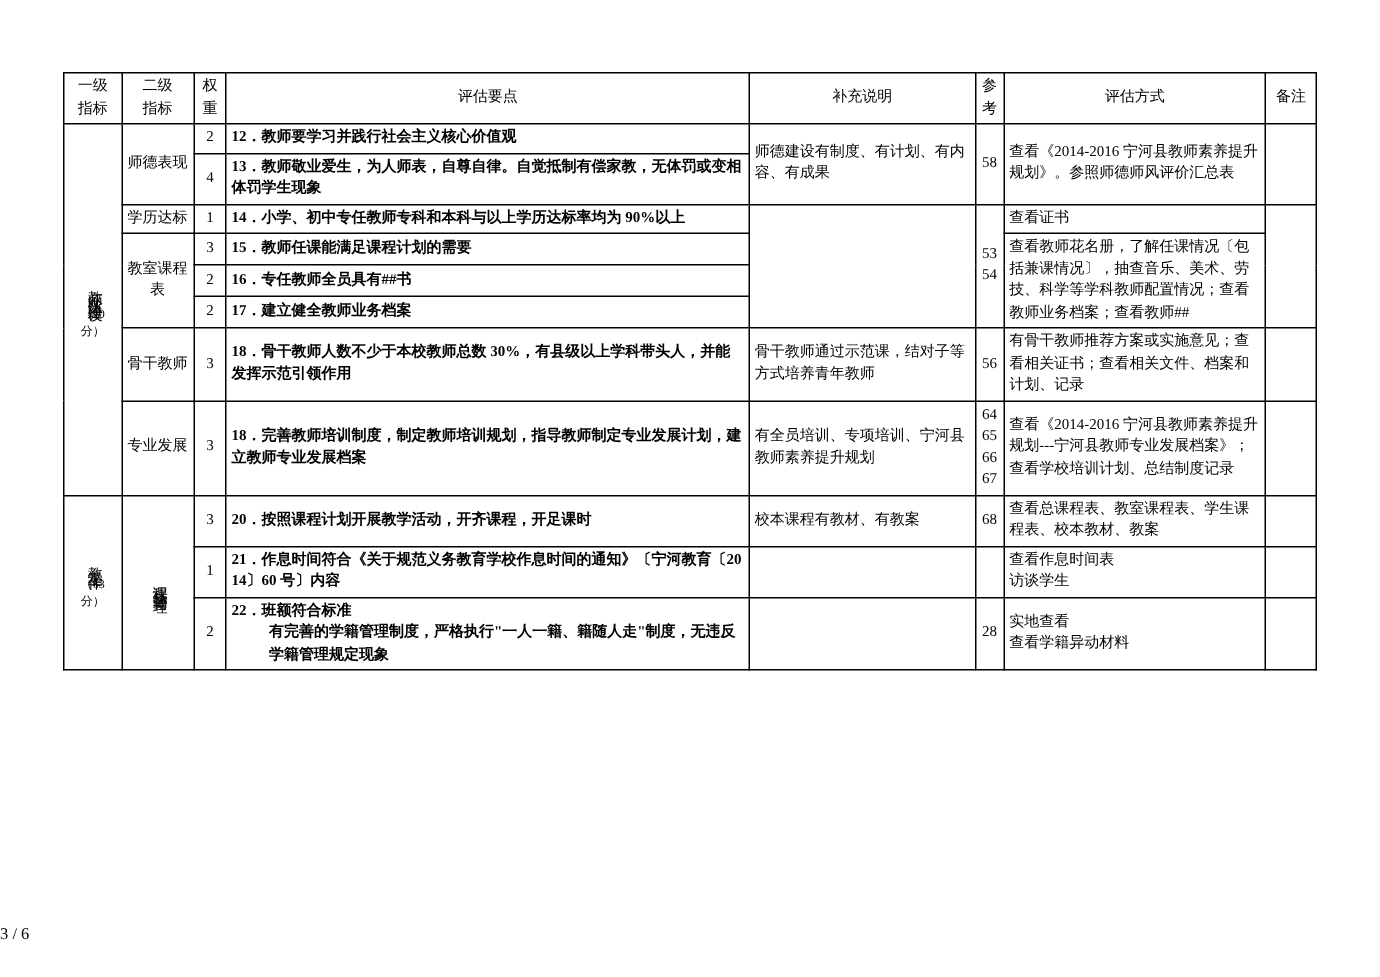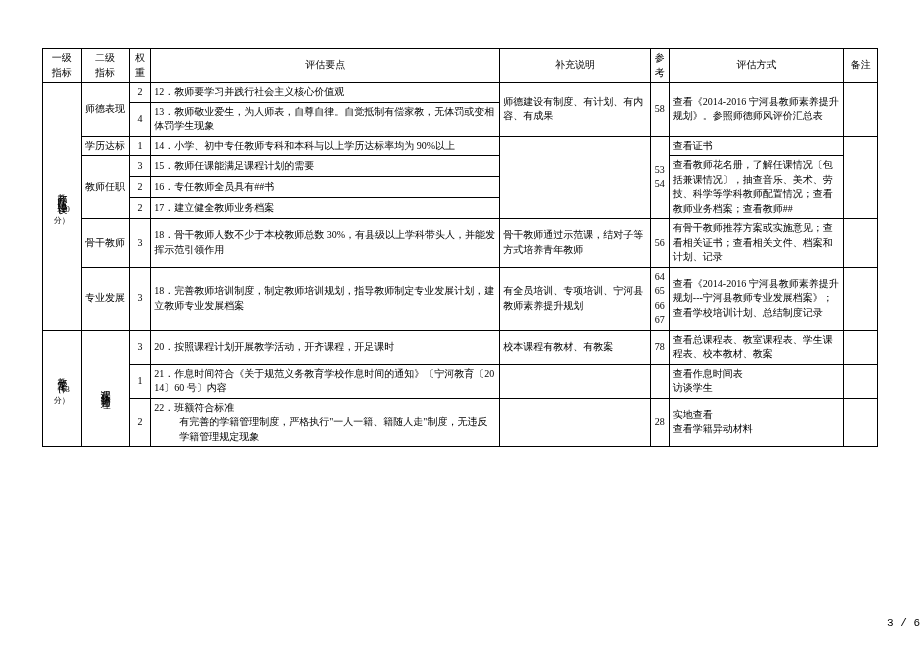--- a/index.html
+++ b/index.html
@@ -30,21 +30,21 @@
       line-height: 1.45;
       word-break: break-all;
     }
     th {
       font-weight: normal;
       text-align: center;
     }
     .c-l1 { width: 32px; text-align: center; }
     .c-l2 { width: 40px; text-align: center; }
     .c-wt { width: 18px; text-align: center; }
-    .c-pt { width: 290px; }
+    .c-pt { width: 290px; font-weight: bold; }
     .c-sp { width: 125px; margin-top: 36px; }
     .c-rf { width: 16px; text-align: center; margin-top: 47px; }
     .c-mt { width: 145px; }
     .c-rm { width: 28px; }
     .vtxt {
       writing-mode: vertical-rl;
       text-orientation: upright;
       letter-spacing: 2px;
       display: block;
       margin: 0 auto;
@@ -53,23 +53,23 @@
       display: block;
       writing-mode: horizontal-tb;
       font-size: 8px;
       margin-top: 6px;
     }
     .pagenum {
       position: absolute;
       bottom: 22px;
       left: 0;
       width: 100%;
-      text-align: right;
+      text-align: left;
       font-size: 11px;
-      font-family: Liberation Mono, monospace;
+      font-family: Liberation Serif, serif;
     }
     .indent {
       padding-left: 2.5em;
       display: inline-block;
     }
   </style>
 </head>
 <body>
 
 <div class="page">
@@ -125,21 +125,21 @@
         <td class="c-wt">1</td>
         <td class="c-pt">14．小学、初中专任教师专科和本科与以上学历达标率均为 90%以上</td>
         <td class="c-sp" rowspan="4"></td>
         <td class="c-rf" rowspan="4" style="white-space:pre-line"><span>53
 54</span></td>
         <td class="c-mt">查看证书</td>
         <td class="c-rm" rowspan="4"></td>
       </tr>
 
       <tr>
-        <td class="c-l2" rowspan="3">教师任职</td>
+        <td class="c-l2" rowspan="3">教室课程表</td>
         <td class="c-wt">3</td>
         <td class="c-pt">15．教师任课能满足课程计划的需要</td>
         <td class="c-mt" rowspan="3">查看教师花名册，了解任课情况〔包括兼课情况〕，抽查音乐、美术、劳技、科学等学科教师配置情况；查看教师业务档案；查看教师##</td>
       </tr>
       <tr>
         <td class="c-wt">2</td>
         <td class="c-pt">16．专任教师全员具有##书</td>
       </tr>
       <tr>
         <td class="c-wt">2</td>
@@ -173,21 +173,21 @@
         <td class="c-l1 l1cell" rowspan="3">
           <span class="vtxt">教学工作</span>
           <span class="pts">（63 分）</span>
         </td>
         <td class="c-l2" rowspan="3">
           <span class="vtxt">课程学籍管理</span>
         </td>
         <td class="c-wt">3</td>
         <td class="c-pt">20．按照课程计划开展教学活动，开齐课程，开足课时</td>
         <td class="c-sp">校本课程有教材、有教案</td>
-        <td class="c-rf">78</td>
+        <td class="c-rf">68</td>
         <td class="c-mt">查看总课程表、教室课程表、学生课程表、校本教材、教案</td>
         <td class="c-rm"></td>
       </tr>
       <tr>
         <td class="c-wt">1</td>
         <td class="c-pt">21．作息时间符合《关于规范义务教育学校作息时间的通知》〔宁河教育〔2014〕60 号〕内容</td>
         <td class="c-sp"></td>
         <td class="c-rf"></td>
         <td class="c-mt" style="white-space:pre-line"><span>查看作息时间表
 访谈学生</span></td>

